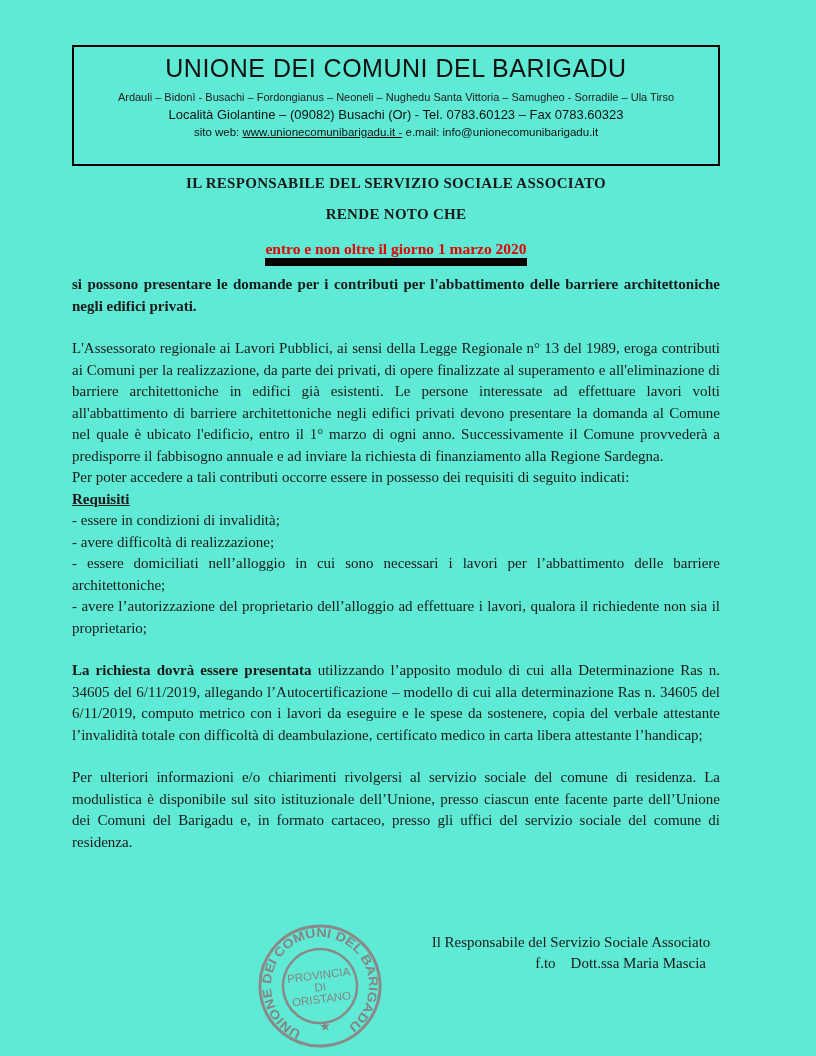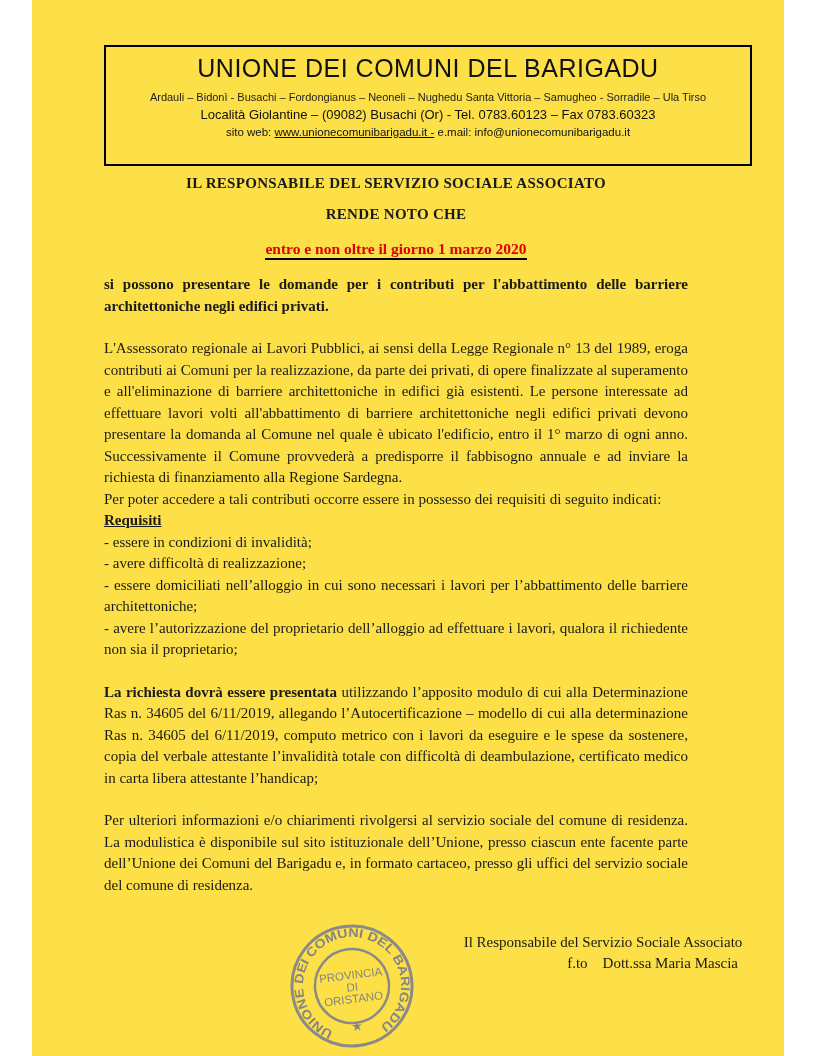--- a/index.html
+++ b/index.html
@@ -1,21 +1,21 @@
 <!DOCTYPE html>
 <html><head>
 <meta charset="utf-8">
 <style>
   * { margin:0; padding:0; box-sizing:border-box; }
   html,body { background:#ffffff; }
   .page {
     position:relative;
-    width:752px; height:1056px;
+    width:816px; height:1056px;
     margin:0 auto;
-    background:#fde047;
+    background:#5eead4;
     padding:45px 96px 0 72px;
     overflow:hidden;
     font-family:"Liberation Serif", serif;
     color:#1a1a1a;
   }
   
   .header-box {
     width:648px; height:121px;
     border:2px solid #000;
     text-align:center;
@@ -27,21 +27,21 @@
   .org-address { margin-top:2px;  font-size:13px; line-height:17px; }
   .org-fiscal  { margin-top:13px; font-size:10px; line-height:12px; font-weight:bold; }
   .org-site    { margin-top:2px;  font-size:11.5px; line-height:14px; }
   .org-site .site-url { text-decoration:underline; }
   
   .issuer  { margin-top:10px; text-align:center; font-weight:bold; font-size:15px; line-height:15px; letter-spacing:0.3px; }
   .announce{ margin-top:16px; text-align:center; font-weight:bold; font-size:15px; line-height:15px; letter-spacing:0.3px; }
   .deadline{ margin-top:18px; text-align:center; font-size:15.5px; line-height:17px; }
   .deadline span {
     color:#e00000; font-weight:bold;
-    border-bottom:2px solid #000000; padding-bottom:1px;
+    border-bottom:8px solid #000000; padding-bottom:1px;
   }
   
   .bodytext { font-size:15px; line-height:21.5px; text-align:justify; }
   .intro    { margin-top:17px; font-weight:bold; }
   .p1       { margin-top:21px; }
   .req-title{ font-weight:bold; text-decoration:underline; text-align:left; }
   .p-request{ margin-top:21px; }
   .p-info   { margin-top:21px; }
   
   .bottom-row { position:absolute; left:72px; top:918px; width:648px; height:134px; }

